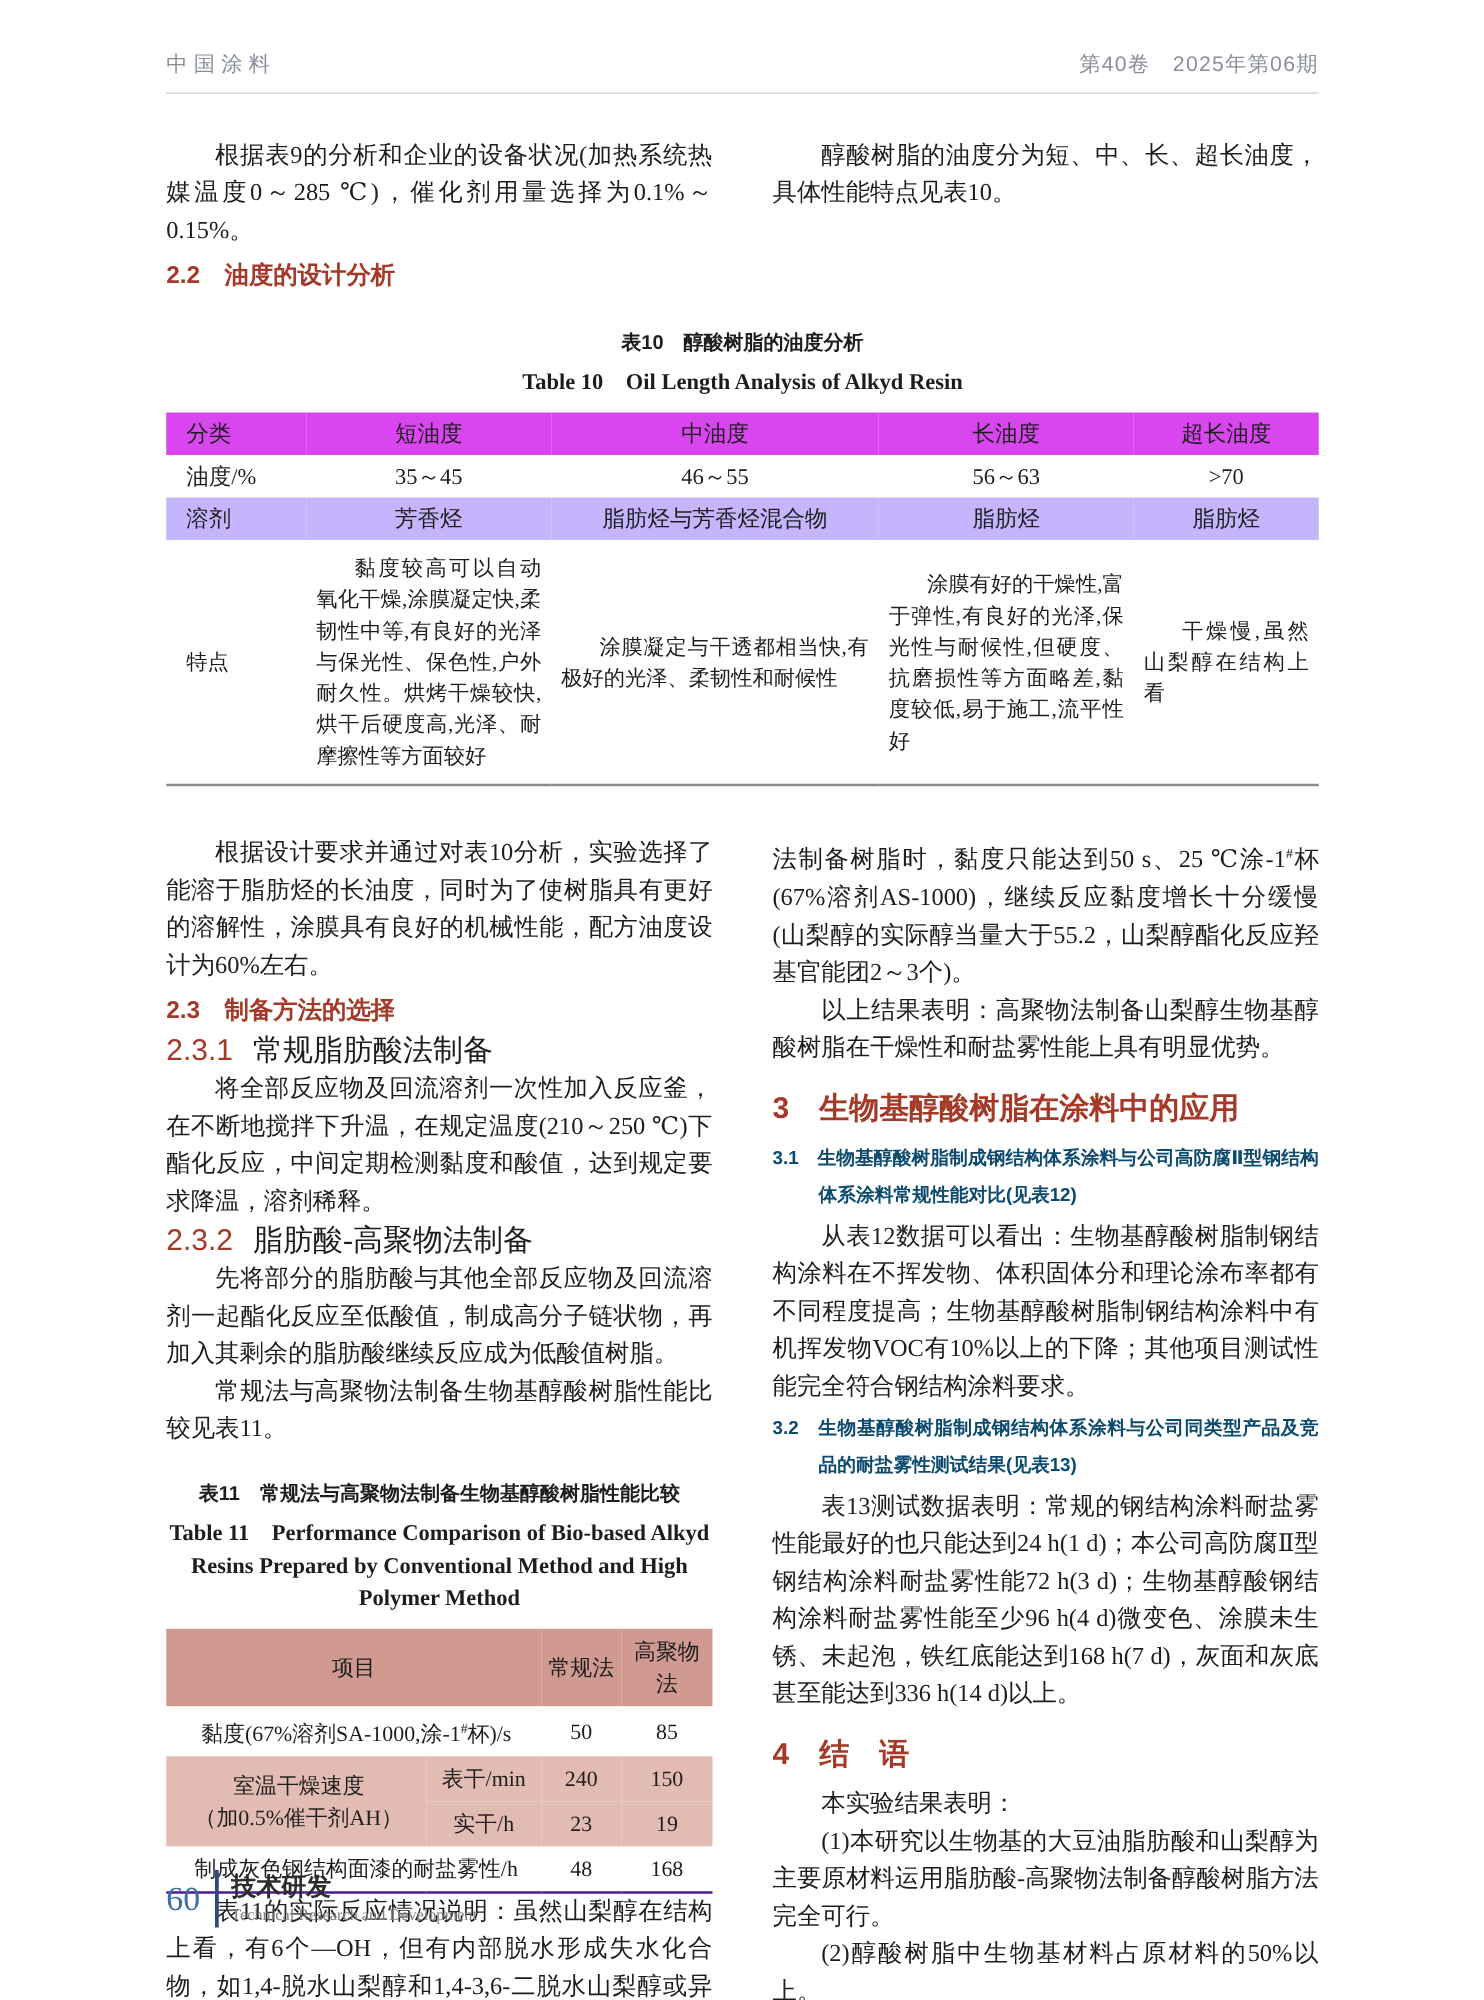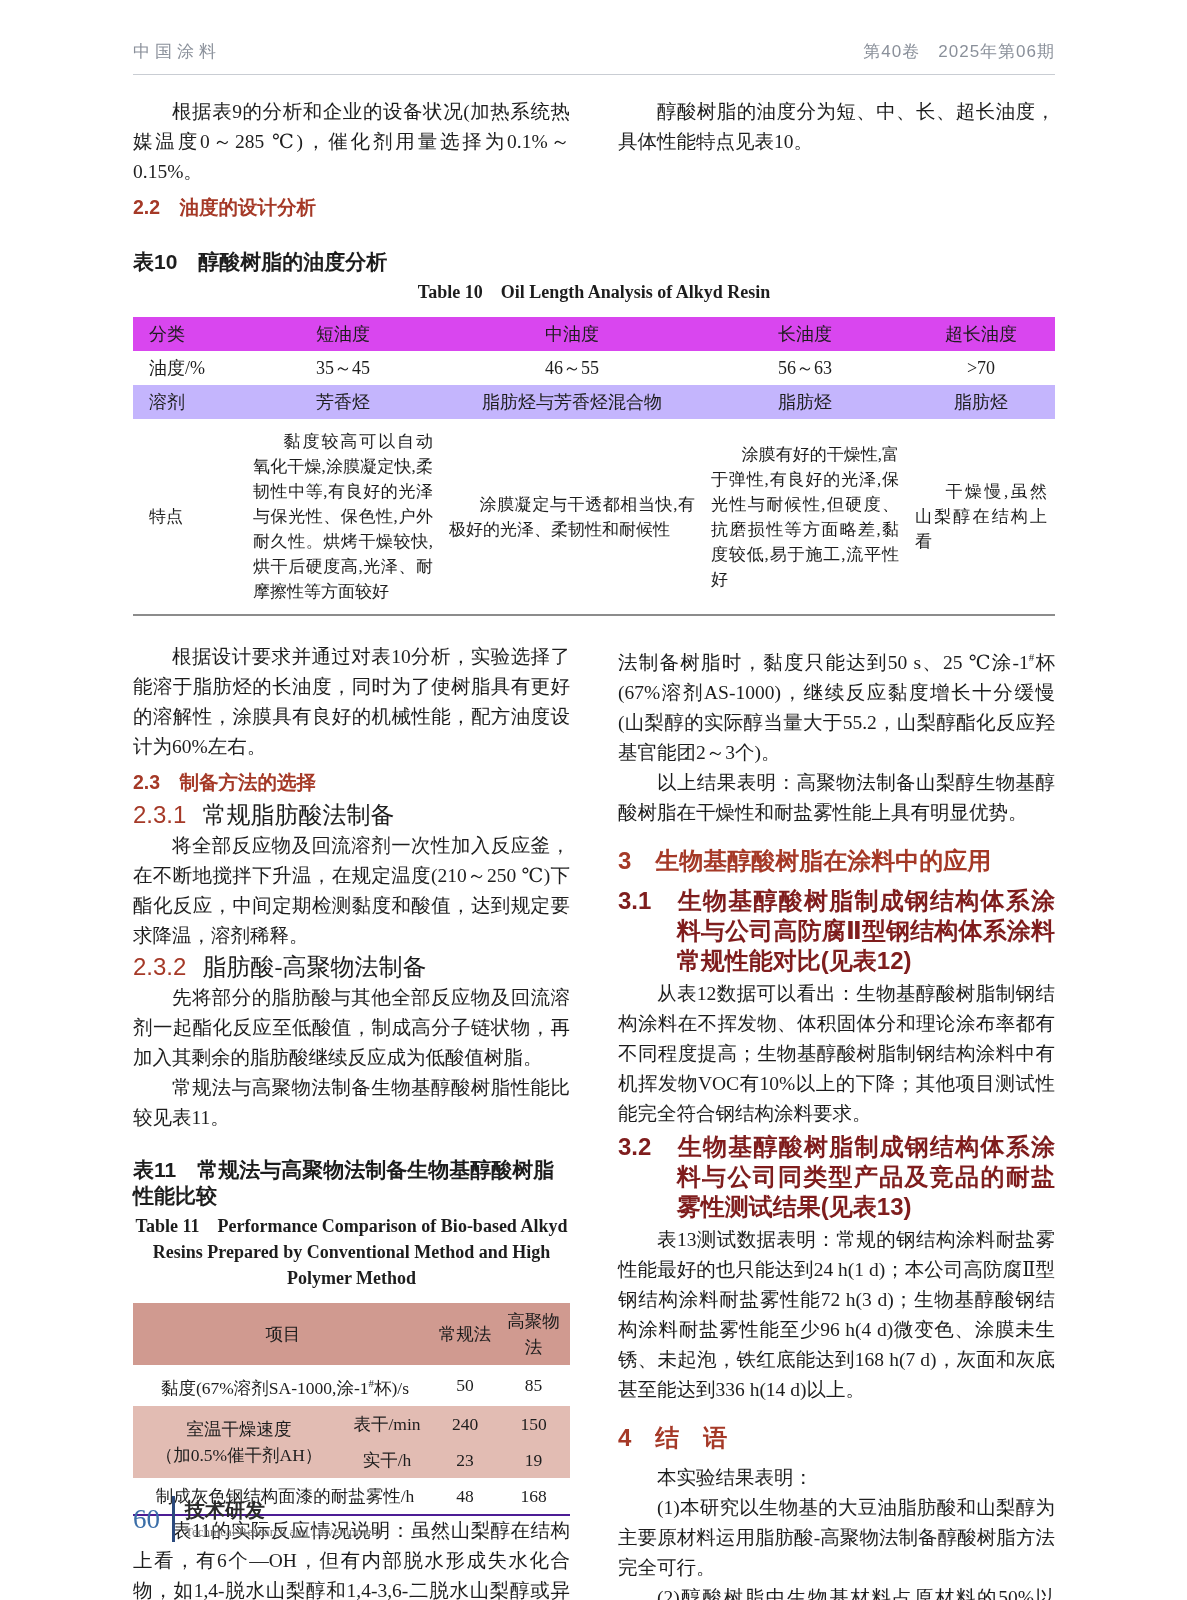--- a/index.html
+++ b/index.html
@@ -11,38 +11,38 @@
 
   
   .page-header{display:flex;justify-content:space-between;align-items:flex-end;
     padding-bottom:11px;border-bottom:1px solid #c9cdd3;
     font-family:"Liberation Sans","DejaVu Sans",sans-serif;font-size:17px;color:#8a909a;}
   .journal{letter-spacing:5px;}
   .issue{letter-spacing:1px;}
 
   
   .two-col{display:flex;gap:48px;}
-  .col{flex:1;min-width:0;}
+  .col{flex:1;min-width:0;margin-top:13px;}
 
   p.body{margin:0;font-size:19.5px;line-height:30px;text-align:justify;text-indent:2em;}
   p.body.no-indent{text-indent:0;}
 
   .h-sec{color:#a53927;font-family:"Liberation Sans","DejaVu Sans",sans-serif;
     font-weight:bold;font-size:19.5px;line-height:30px;margin:5px 0 3px;}
   .h-sub{font-size:24px;line-height:30px;margin:1px 0;}
   .h-sub .num{color:#a53927;font-family:"Liberation Sans","DejaVu Sans",sans-serif;margin-right:16px;}
   .h-big{color:#a53927;font-family:"Liberation Sans","DejaVu Sans",sans-serif;
     font-weight:bold;font-size:24px;line-height:34px;margin:16px 0 8px;}
-  .h-hang{color:#7f1d1d;font-family:"Liberation Sans","DejaVu Sans",sans-serif;
-    font-weight:bold;font-size:24px;line-height:30px;margin:3px 0;
+  .h-hang{color:#0c4a6e;font-family:"Liberation Sans","DejaVu Sans",sans-serif;
+    font-weight:bold;font-size:15px;line-height:30px;margin:3px 0;
     padding-left:2.45em;text-indent:-2.45em;text-align:justify;}
 
   
-  .tbl-title-cn{font-family:"Liberation Sans","DejaVu Sans",sans-serif;
-    font-weight:bold;font-size:21px;line-height:26px;margin:24px 0 4px;}
+  .tbl-title-cn{text-align:center;font-family:"Liberation Sans","DejaVu Sans",sans-serif;
+    font-weight:bold;font-size:16px;line-height:26px;margin:24px 0 4px;}
   .tbl-title-en{text-align:center;font-family:"Liberation Serif","DejaVu Serif",serif;
     font-weight:bold;font-size:18px;line-height:26px;margin:0 0 12px;}
 
   
   table.t10{width:100%;border-collapse:collapse;font-size:18px;
     border-bottom:2px solid #8c8c8c;table-layout:fixed;}
   table.t10 td{padding:5px 8px;vertical-align:middle;text-align:center;line-height:24px;}
   table.t10 td.lbl{text-align:left;padding-left:16px;}
   table.t10 tr.hdr td{background:#d946ef;}
   table.t10 tr.alt td{background:#c4b5fd;}

